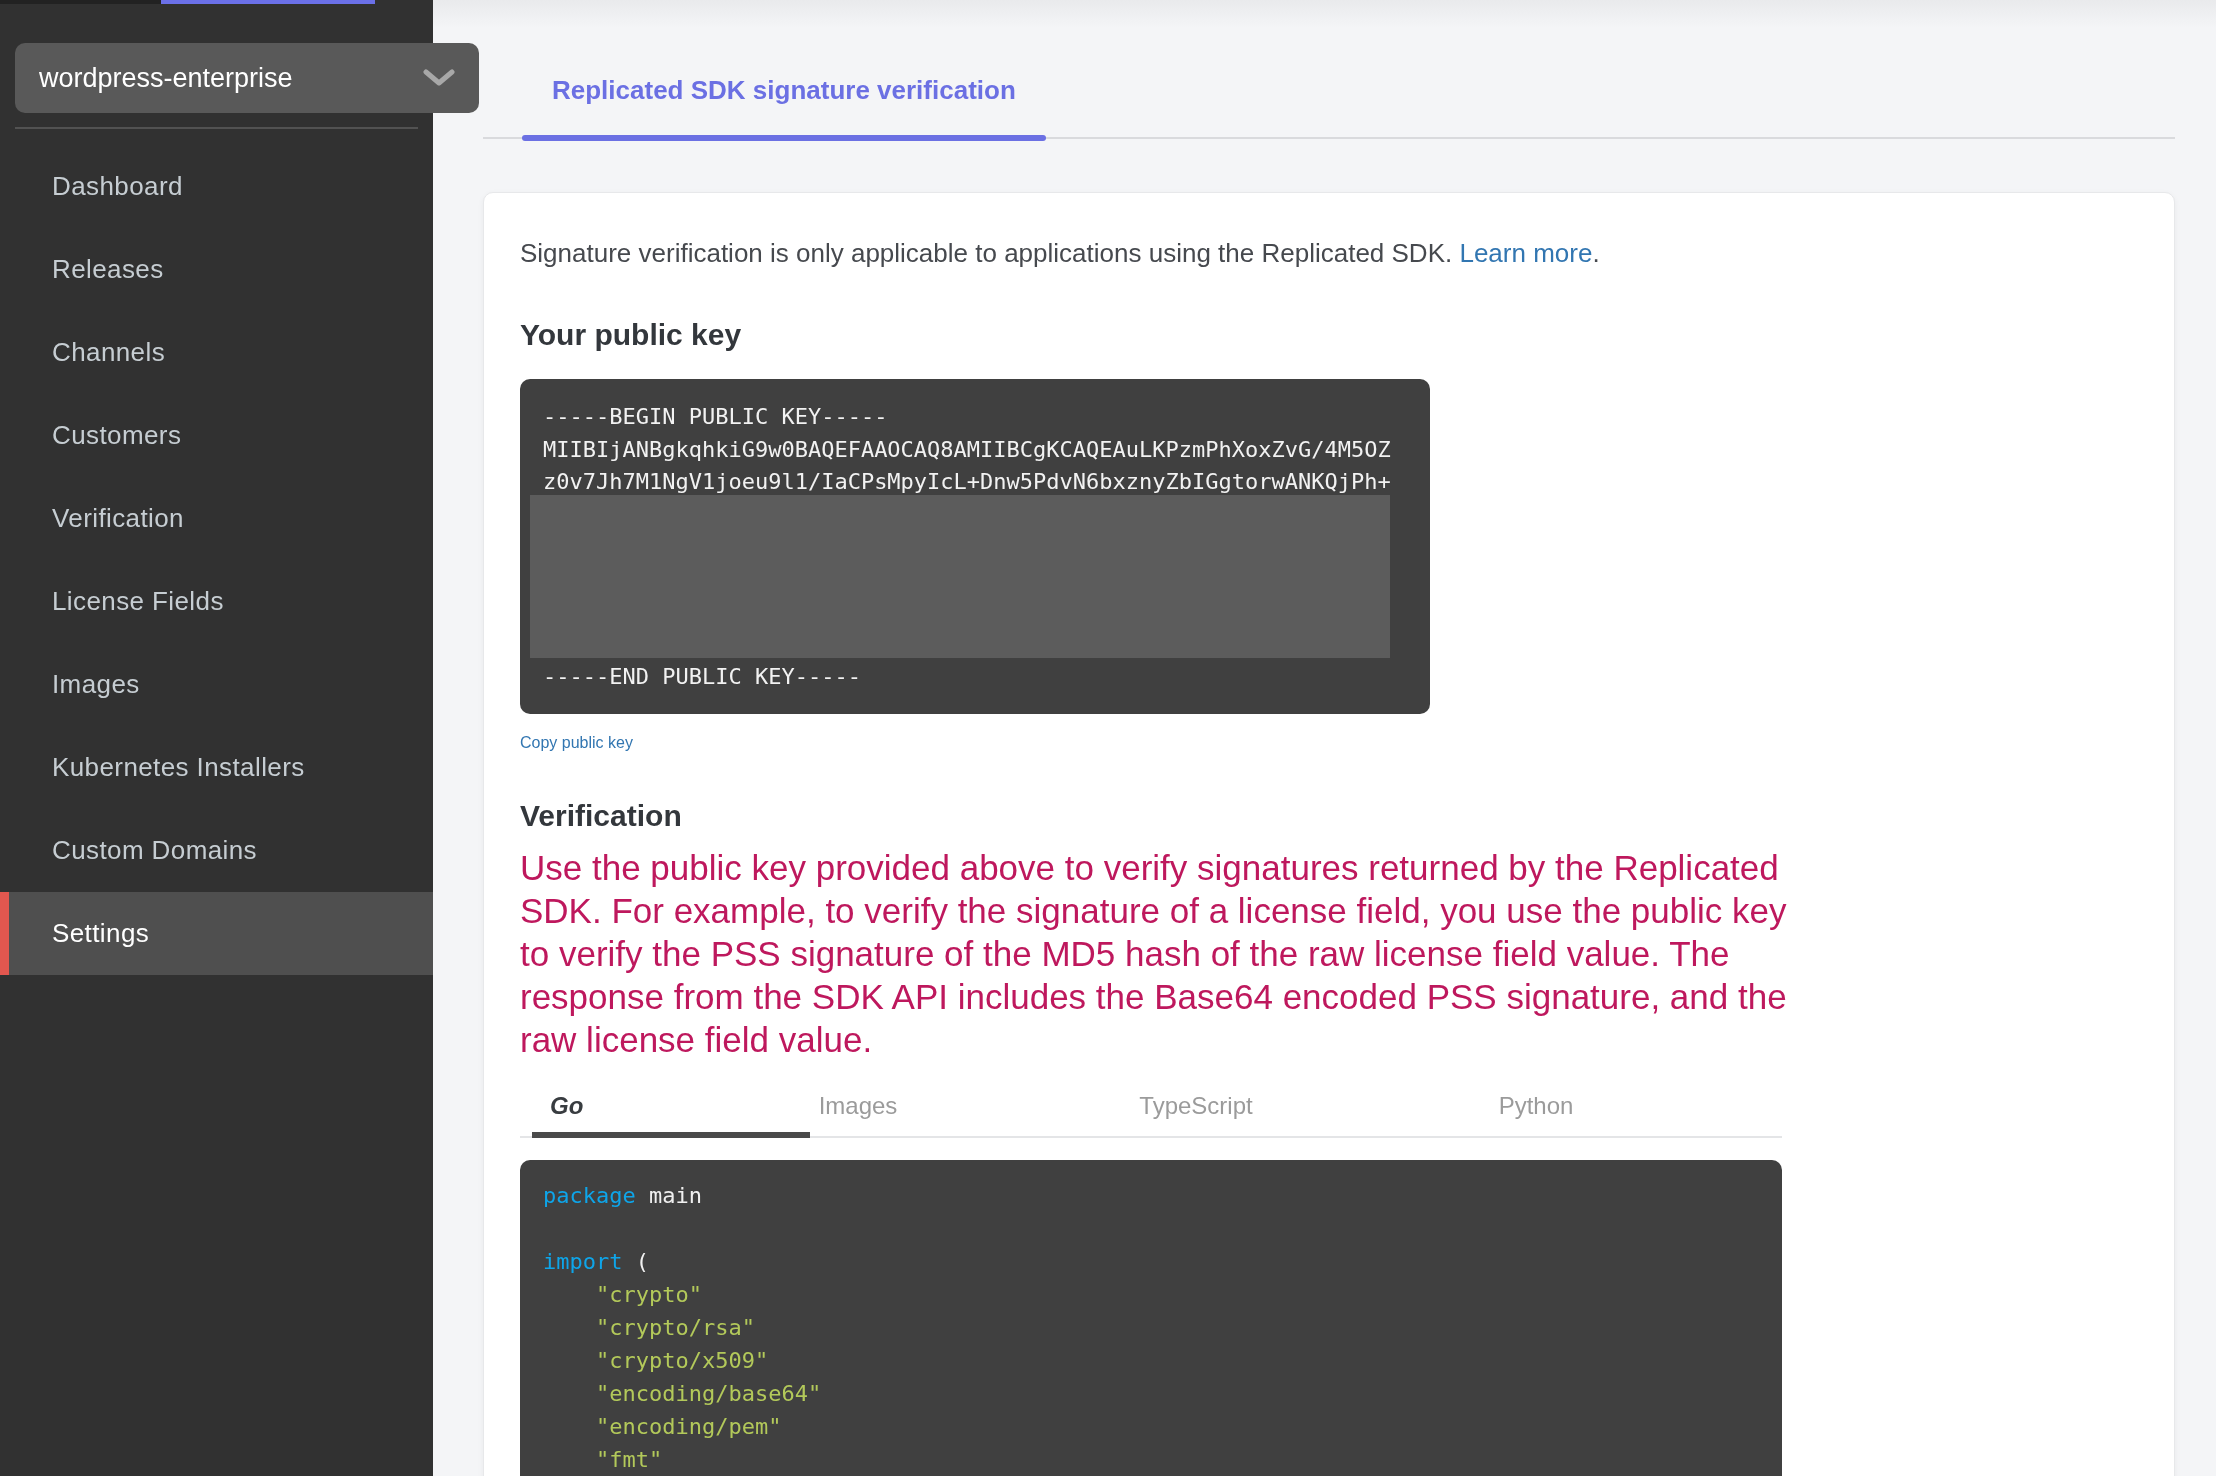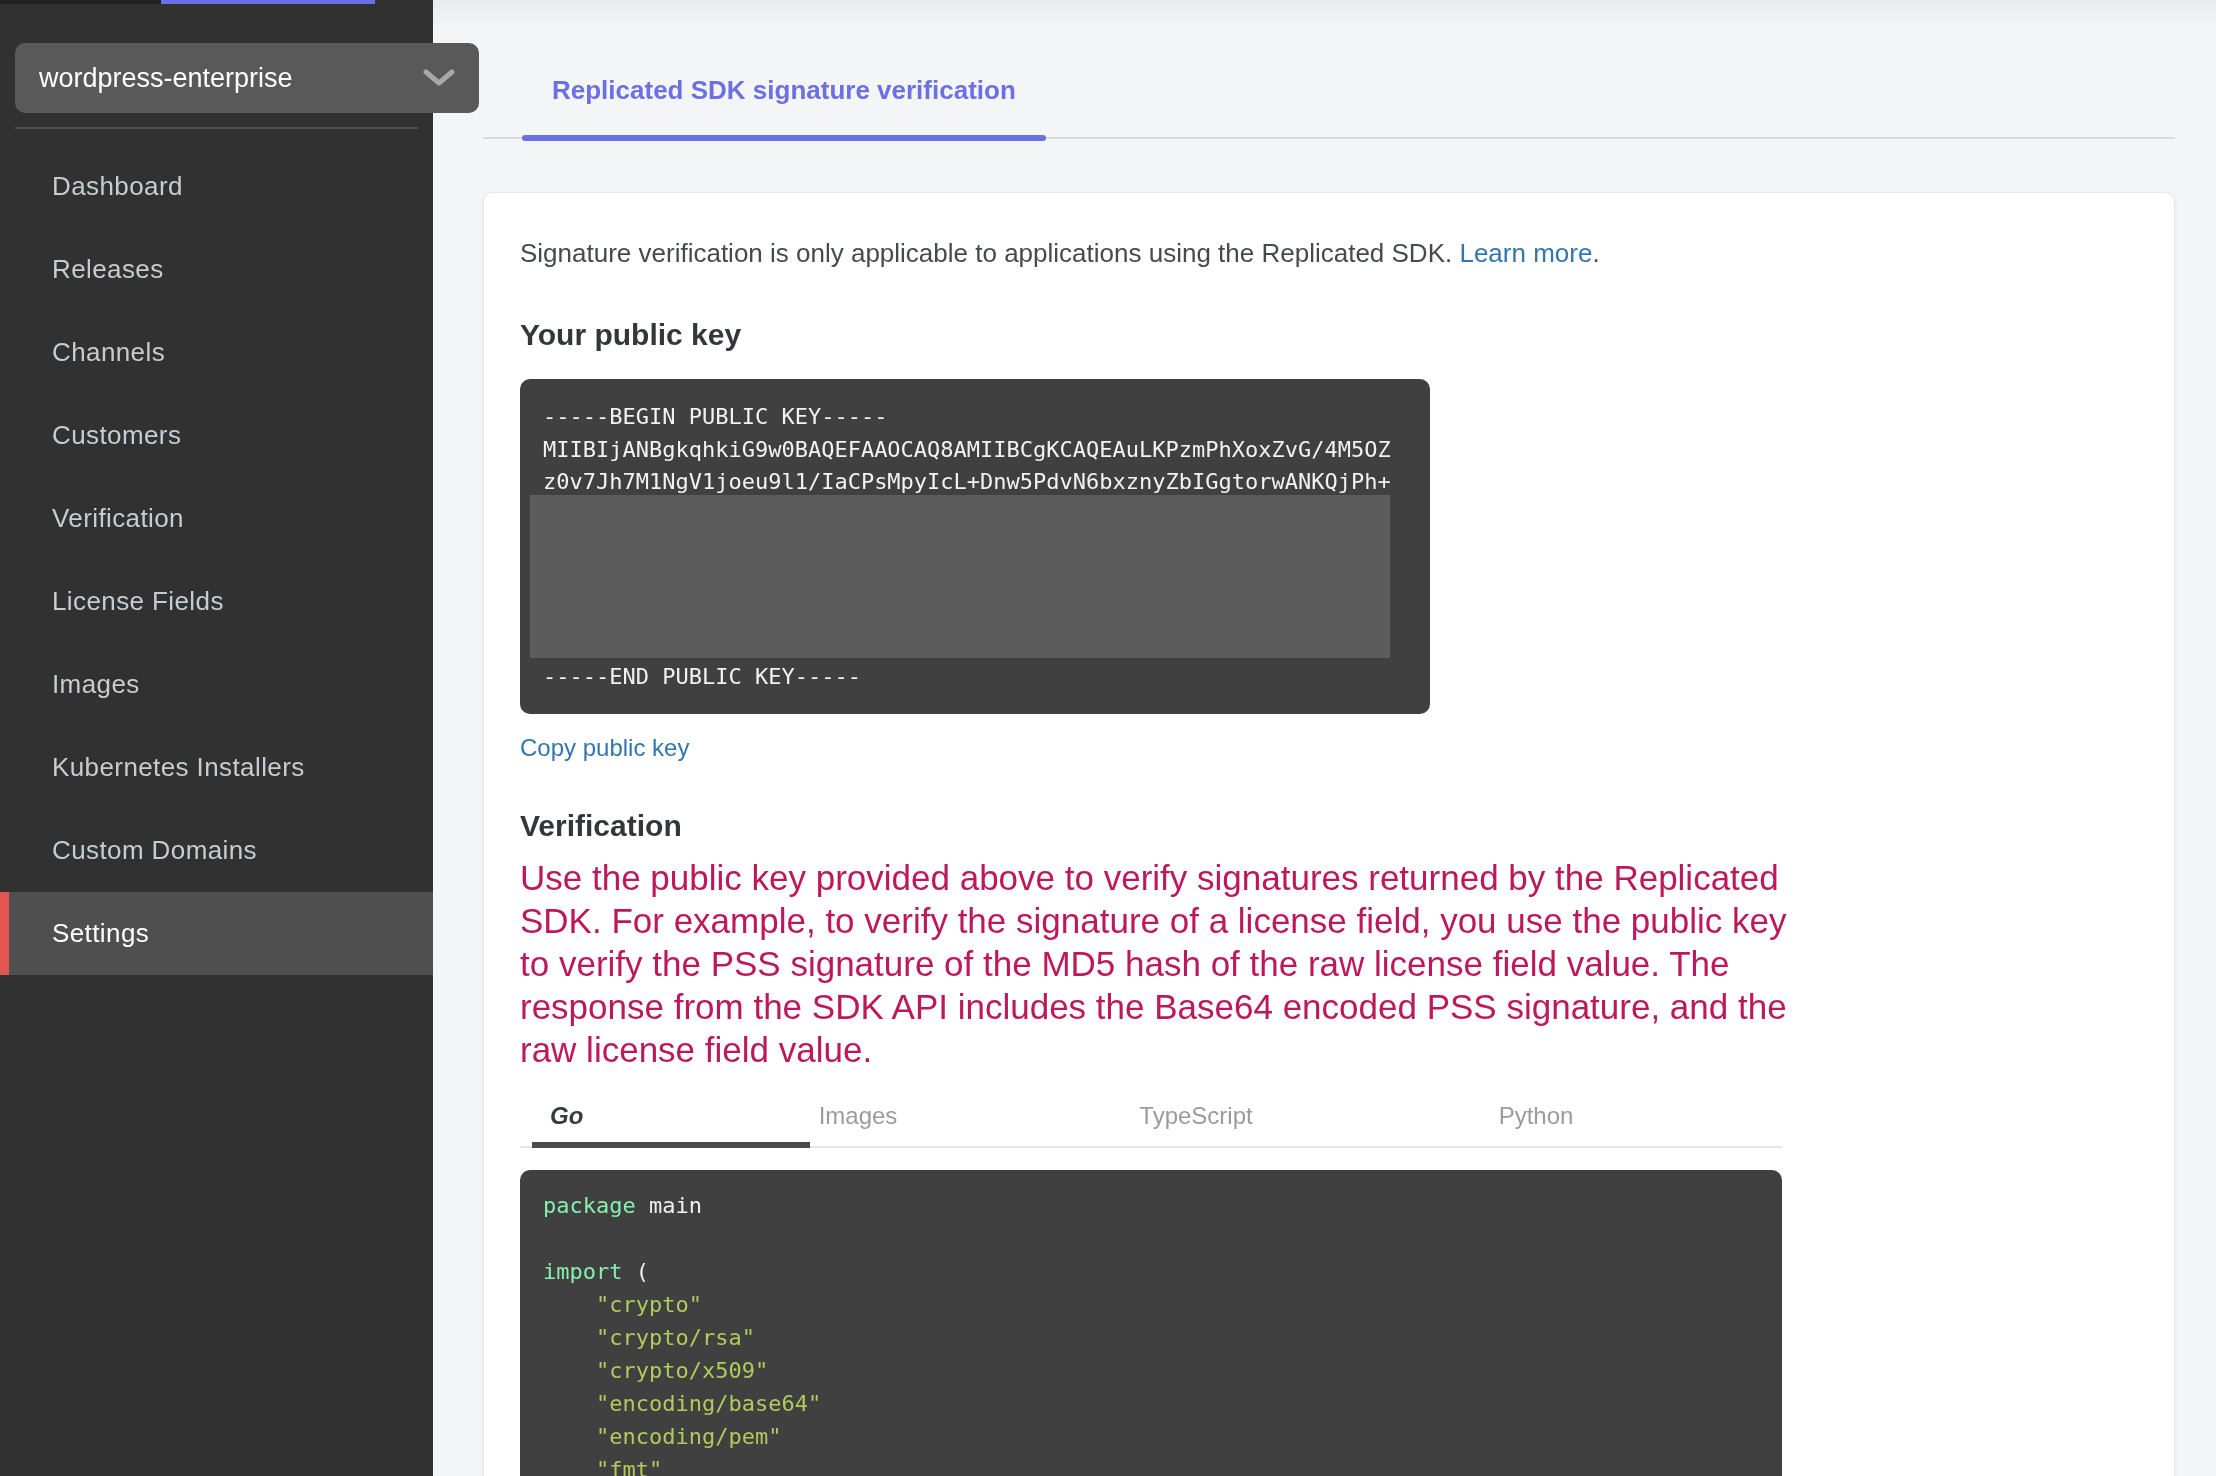--- a/index.html
+++ b/index.html
@@ -41,39 +41,39 @@
 
   .intro{margin:0;font-size:26px;line-height:36px;color:#46494e;width:1270px;}
   .link{color:#3276b1;text-decoration:none;cursor:pointer;}
   h2{font-size:30px;font-weight:700;margin:46px 0 0 0;color:#33373c;line-height:35px;}
 
   .key-block{position:relative;margin-top:27px;width:910px;height:335px;background:#404040;border-radius:10px;}
   .key-line{position:absolute;left:23px;font:22px/32px "DejaVu Sans Mono",monospace;color:#f2f2f2;white-space:pre;}
   .kl-0{top:22px;} .kl-1{top:55px;} .kl-2{top:87px;} .key-end{top:282px;}
   .redacted{position:absolute;left:10px;top:116px;width:860px;height:163px;background:#5c5c5c;}
 
-  .copy-link{display:block;width:max-content;margin-top:20px;font-size:24px;color:#3276b1;
+  .copy-link{display:block;width:max-content;margin-top:20px;font-size:16px;color:#3276b1;
              text-decoration:none;cursor:pointer;}
 
   .para{margin:13px 0 0 0;font-size:35px;line-height:43px;color:#be185d;width:1270px;}
 
   .lang-tabs{position:relative;margin-top:14px;height:61px;width:1262px;border-bottom:2px solid #e4e5e7;}
   .lang-tab{position:absolute;top:0;height:61px;display:flex;align-items:center;
             font-size:24px;color:#9b9b9b;cursor:pointer;white-space:nowrap;}
   .lang-tab.active{color:#383c40;font-weight:700;}
   .lt-0{left:12px;width:278px;padding-left:18px;box-sizing:border-box;font-style:italic;}
   .lt-0::after{content:'';position:absolute;left:0;right:0;bottom:-2px;height:6px;background:#4a4a4a;}
   .lt-1{left:338px;transform:translateX(-50%);}
   .lt-2{left:676px;transform:translateX(-50%);}
   .lt-3{left:1016px;transform:translateX(-50%);}
 
   .code-block{margin-top:22px;width:1262px;height:420px;background:#404040;border-radius:10px;
               box-sizing:border-box;padding:19px 0 0 23px;overflow:hidden;}
   .code-line{font:22px/33px "DejaVu Sans Mono",monospace;color:#f0f0f0;white-space:pre;}
-  .t-kw{color:#86efac;} .t-str{color:#b3c95a;} .t-pl{color:#f0f0f0;}
+  .t-kw{color:#0ea5e9;} .t-str{color:#b3c95a;} .t-pl{color:#f0f0f0;}
 
   .chev{flex:0 0 auto;}
 </style>
 </head>
 <body>
 
 <div id="screen">
 
   <div class="main-top-fade"></div>
   <div class="strip-dark"></div>

